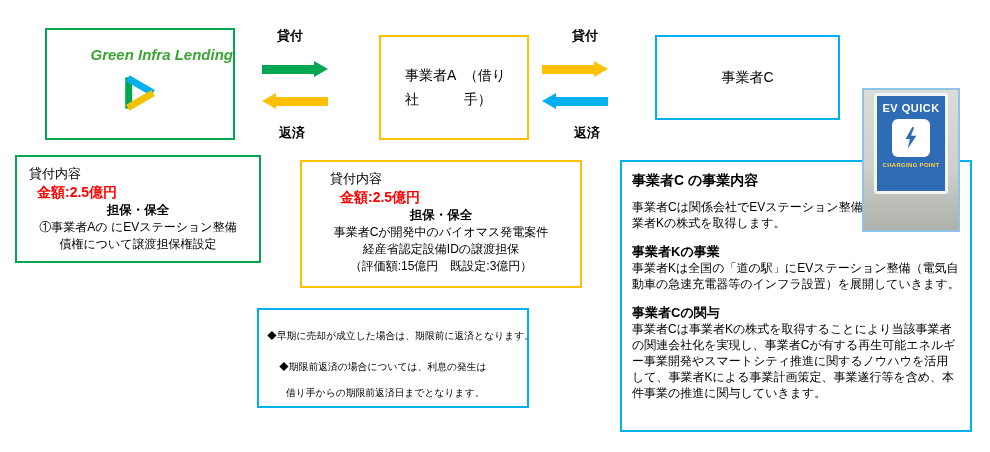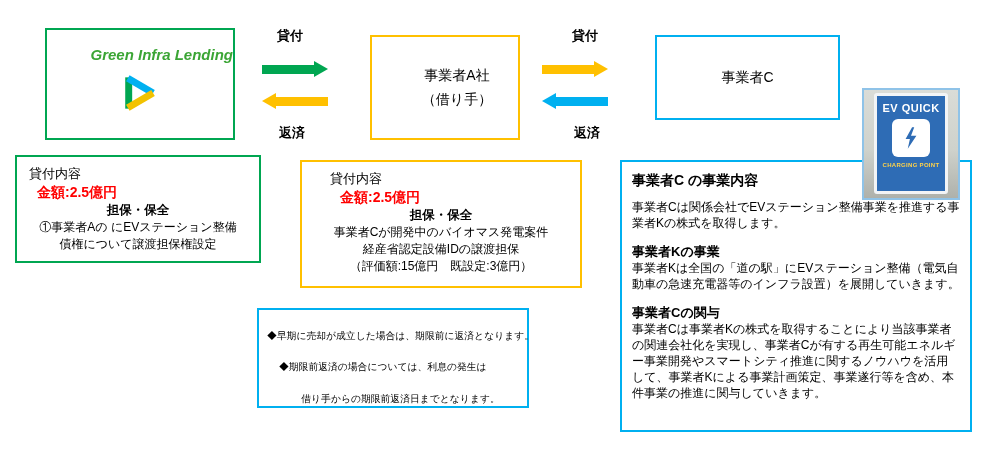--- a/index.html
+++ b/index.html
@@ -4,21 +4,21 @@
 <style>
   html,body{margin:0;padding:0;background:#fff;}
   body{font-family:"Liberation Sans",sans-serif;color:#000;}
   .canvas{position:relative;width:990px;height:452px;background:#fff;overflow:hidden;}
   .box{position:absolute;background:#fff;box-sizing:border-box;}
 
   
   .lender-box{left:45px;top:28px;width:190px;height:112px;border:2px solid #00A651;text-align:right;}
   .logo-text{margin-top:16px;color:#3BA535;font-style:italic;font-weight:bold;font-size:15px;}
   .logo-mark{display:block;margin:8px auto 0;}
-  .borrower-box{left:370px;top:35px;width:150px;height:105px;border:2px solid #FFC000;display:flex;flex-direction:column;align-items:center;justify-content:center;font-size:14px;line-height:1.7;padding-left:24px;}
+  .borrower-box{left:379px;top:35px;width:150px;height:105px;border:2px solid #FFC000;display:flex;flex-direction:row;align-items:center;justify-content:center;font-size:14px;line-height:1.7;padding-left:24px;}
   .businessc-box{left:655px;top:35px;width:185px;height:85px;border:2px solid #00B0F0;display:flex;align-items:center;justify-content:center;font-size:14px;}
 
   
   .arrow{position:absolute;height:17px;}
   .arrow .shaft{position:absolute;top:4px;height:9px;background:currentColor;}
   .arrow .head{position:absolute;top:0;width:0;height:0;border-top:8.5px solid transparent;border-bottom:8.5px solid transparent;}
   .arrow-right .shaft{left:0;right:13px;}
   .arrow-right .head{right:0;border-left:14px solid currentColor;}
   .arrow-left .shaft{left:13px;right:0;}
   .arrow-left .head{left:0;border-right:14px solid currentColor;}
@@ -33,30 +33,30 @@
   .loan-line{text-align:center;font-size:12px;line-height:1.4;}
   .loan-box-left .loan-title{padding-left:12px;}
   .loan-box-left .loan-amount{padding-left:20px;}
   .loan-box-mid .loan-title{padding-left:28px;}
   .loan-box-mid .loan-amount{padding-left:38px;}
 
   
   .note-box{left:257px;top:308px;width:272px;height:100px;border:2px solid #00B0F0;padding:19px 4px 0 8px;font-size:9.8px;line-height:1.45;}
   .note1{margin:0 0 17px 0;white-space:nowrap;}
   .note2a{margin:12px;white-space:nowrap;}
-  .note2b{margin:18px;padding-left:11px;white-space:nowrap;text-align:center;}
+  .note2b{margin:8px;padding-left:11px;white-space:nowrap;}
 
   
   .detail-box{left:620px;top:160px;width:352px;height:272px;border:2px solid #00B0F0;padding:8px 10px;}
   .detail-title{font-size:14px;font-weight:bold;margin:2px 0 10px 0;}
   .detail-body{font-size:12px;line-height:1.33;margin:0;}
   .detail-heading{font-size:13px;font-weight:bold;margin:11px 0 0 0;}
 
   
-  .ev-photo{position:absolute;left:862px;top:88px;width:98px;height:112px;border:2px solid #8fc3e8;background:linear-gradient(180deg,#dadcd7 0%,#cfd2cc 55%,#aeb1ab 100%);z-index:5;box-sizing:border-box;display:flex;align-items:flex-start;justify-content:center;}
+  .ev-photo{position:absolute;left:862px;top:88px;width:98px;height:144px;border:2px solid #8fc3e8;background:linear-gradient(180deg,#dadcd7 0%,#cfd2cc 55%,#aeb1ab 100%);z-index:5;box-sizing:border-box;display:flex;align-items:flex-start;justify-content:center;}
   .ev-sign{margin-top:3px;width:74px;height:101px;background:#2e6cb5;border:3px solid #f2f4f6;border-radius:3px;box-sizing:border-box;display:flex;flex-direction:column;align-items:center;}
   .ev-title{color:#fff;font-weight:bold;font-size:11px;margin-top:6px;letter-spacing:0.5px;white-space:nowrap;}
   .ev-icon{width:38px;height:38px;background:#fff;border-radius:6px;margin-top:5px;display:flex;align-items:center;justify-content:center;}
   .ev-sub{color:#ffd24a;font-size:6px;font-weight:bold;margin-top:5px;letter-spacing:0.3px;white-space:nowrap;}
 </style>
 </head>
 <body>
 
 <div class="canvas">
 

